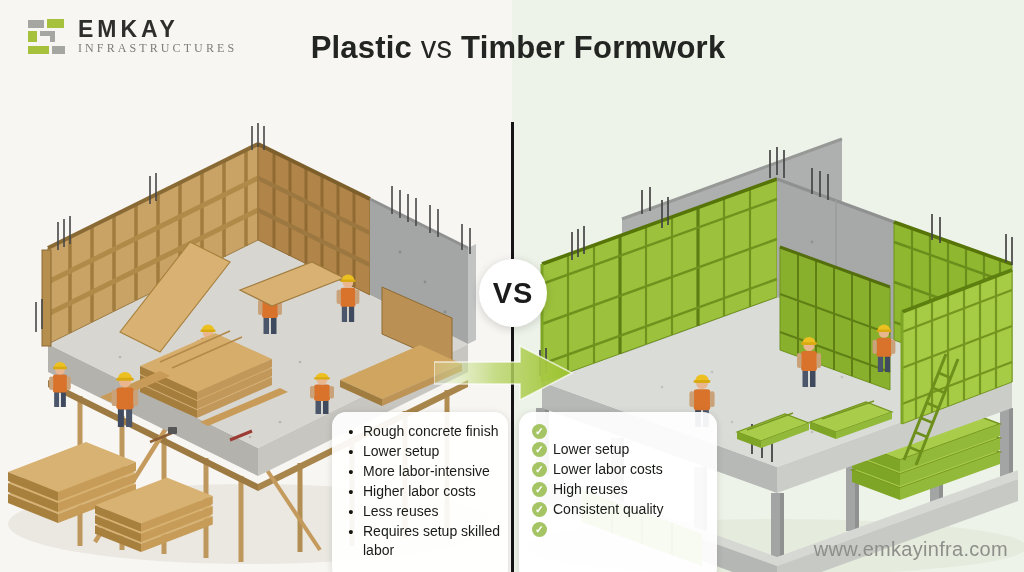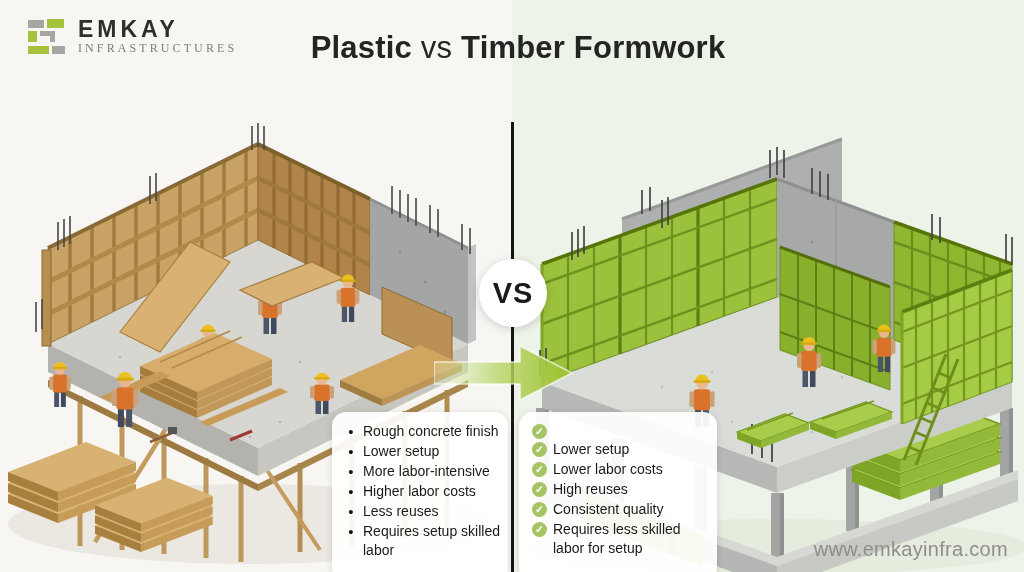--- a/index.html
+++ b/index.html
@@ -416,18 +416,17 @@
     <li>
         <span class="check">✓</span>
         <span>High reuses</span>
       </li>
     <li>
         <span class="check">✓</span>
         <span>Consistent quality</span>
       </li>
     <li>
         <span class="check">✓</span>
-        <span>Requires less skilled labor for setup</span>
       </li>
   </ul>
 </div>
 
 <div class="website">www.emkayinfra.com</div>
 
 </body></html>

